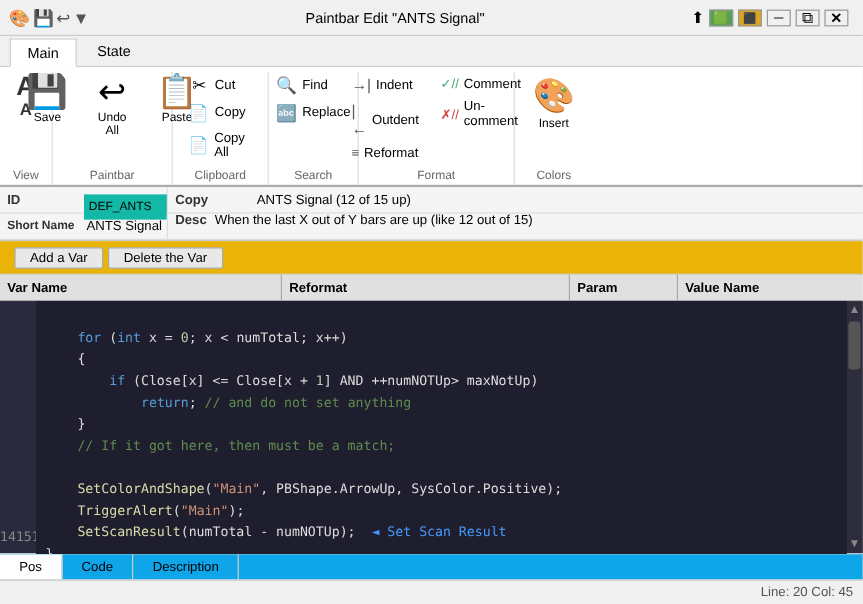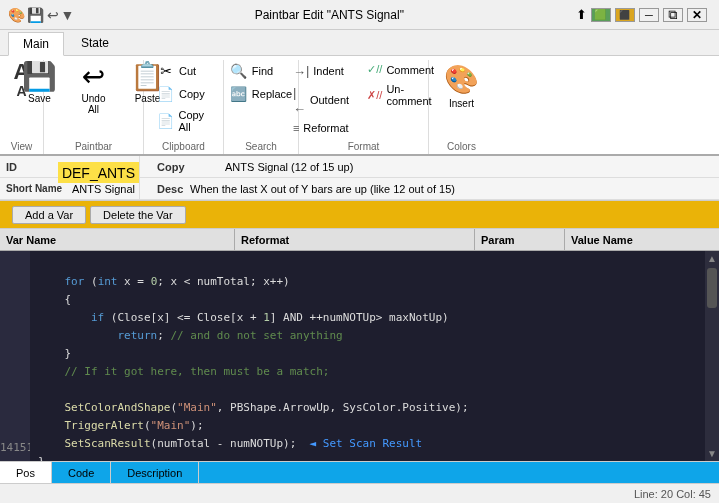--- a/index.html
+++ b/index.html
@@ -103,21 +103,20 @@
     
     .properties-area {
       background: #f5f5f5;
       border-bottom: 1px solid #ccc;
     }
     .prop-row {
       display: flex;
       height: 22px;
       align-items: center;
       border-bottom: 1px solid #ddd;
-      gap: 11px;
     }
     .prop-label {
       width: 70px;
       padding: 0 6px;
       font-size: 11px;
       color: #333;
       font-weight: 600;
     }
     .prop-id { width: 140px; border-right: 1px solid #ddd; height: 100%; display: flex; align-items: center; }
     .prop-name { flex: 1; height: 100%; display: flex; align-items: center; }
@@ -396,33 +395,33 @@
       </div>
       <div class="ribbon-section-label">Colors</div>
     </div>
 
   </div>
 
   <div class="properties-area">
     <div class="prop-row">
       <div class="prop-id">
         <span class="prop-label">ID</span>
-        <span style="font-size:14px;background:#fde047;flex:1;padding:0 4px;height:100%;display:flex;align-items:center;margin-top:12px;">DEF_ANTS</span>
+        <span style="font-size:10px;background:#14b8a6;flex:1;padding:0 4px;height:100%;display:flex;align-items:center;margin-top:12px;">DEF_ANTS</span>
       </div>
       <div class="prop-name">
         <span class="prop-label">Copy</span>
         <span style="font-size:11px;padding:0 4px;">ANTS Signal (12 of 15 up)</span>
       </div>
     </div>
     <div class="prop-row">
       <div style="width:140px;border-right:1px solid #ddd;height:100%;display:flex;align-items:center;">
         <span class="prop-label" style="font-size:10px;">Short Name</span>
         <span style="font-size:11px;padding:0 2px;">ANTS Signal</span>
       </div>
-      <div style="flex:1;height:100%;display:flex;align-items:center;">
+      <div style="flex:1;height:100%;display:flex;align-items:flex-start;">
         <span class="prop-label" style="width:35px;">Desc</span>
         <span style="font-size:11px;padding:0 4px;">When the last X out of Y bars are up (like 12 out of 15)</span>
       </div>
     </div>
   </div>
 
   <div class="var-buttons">
     <button class="var-btn">Add a Var</button>
     <button class="var-btn">Delete the Var</button>
   </div>

